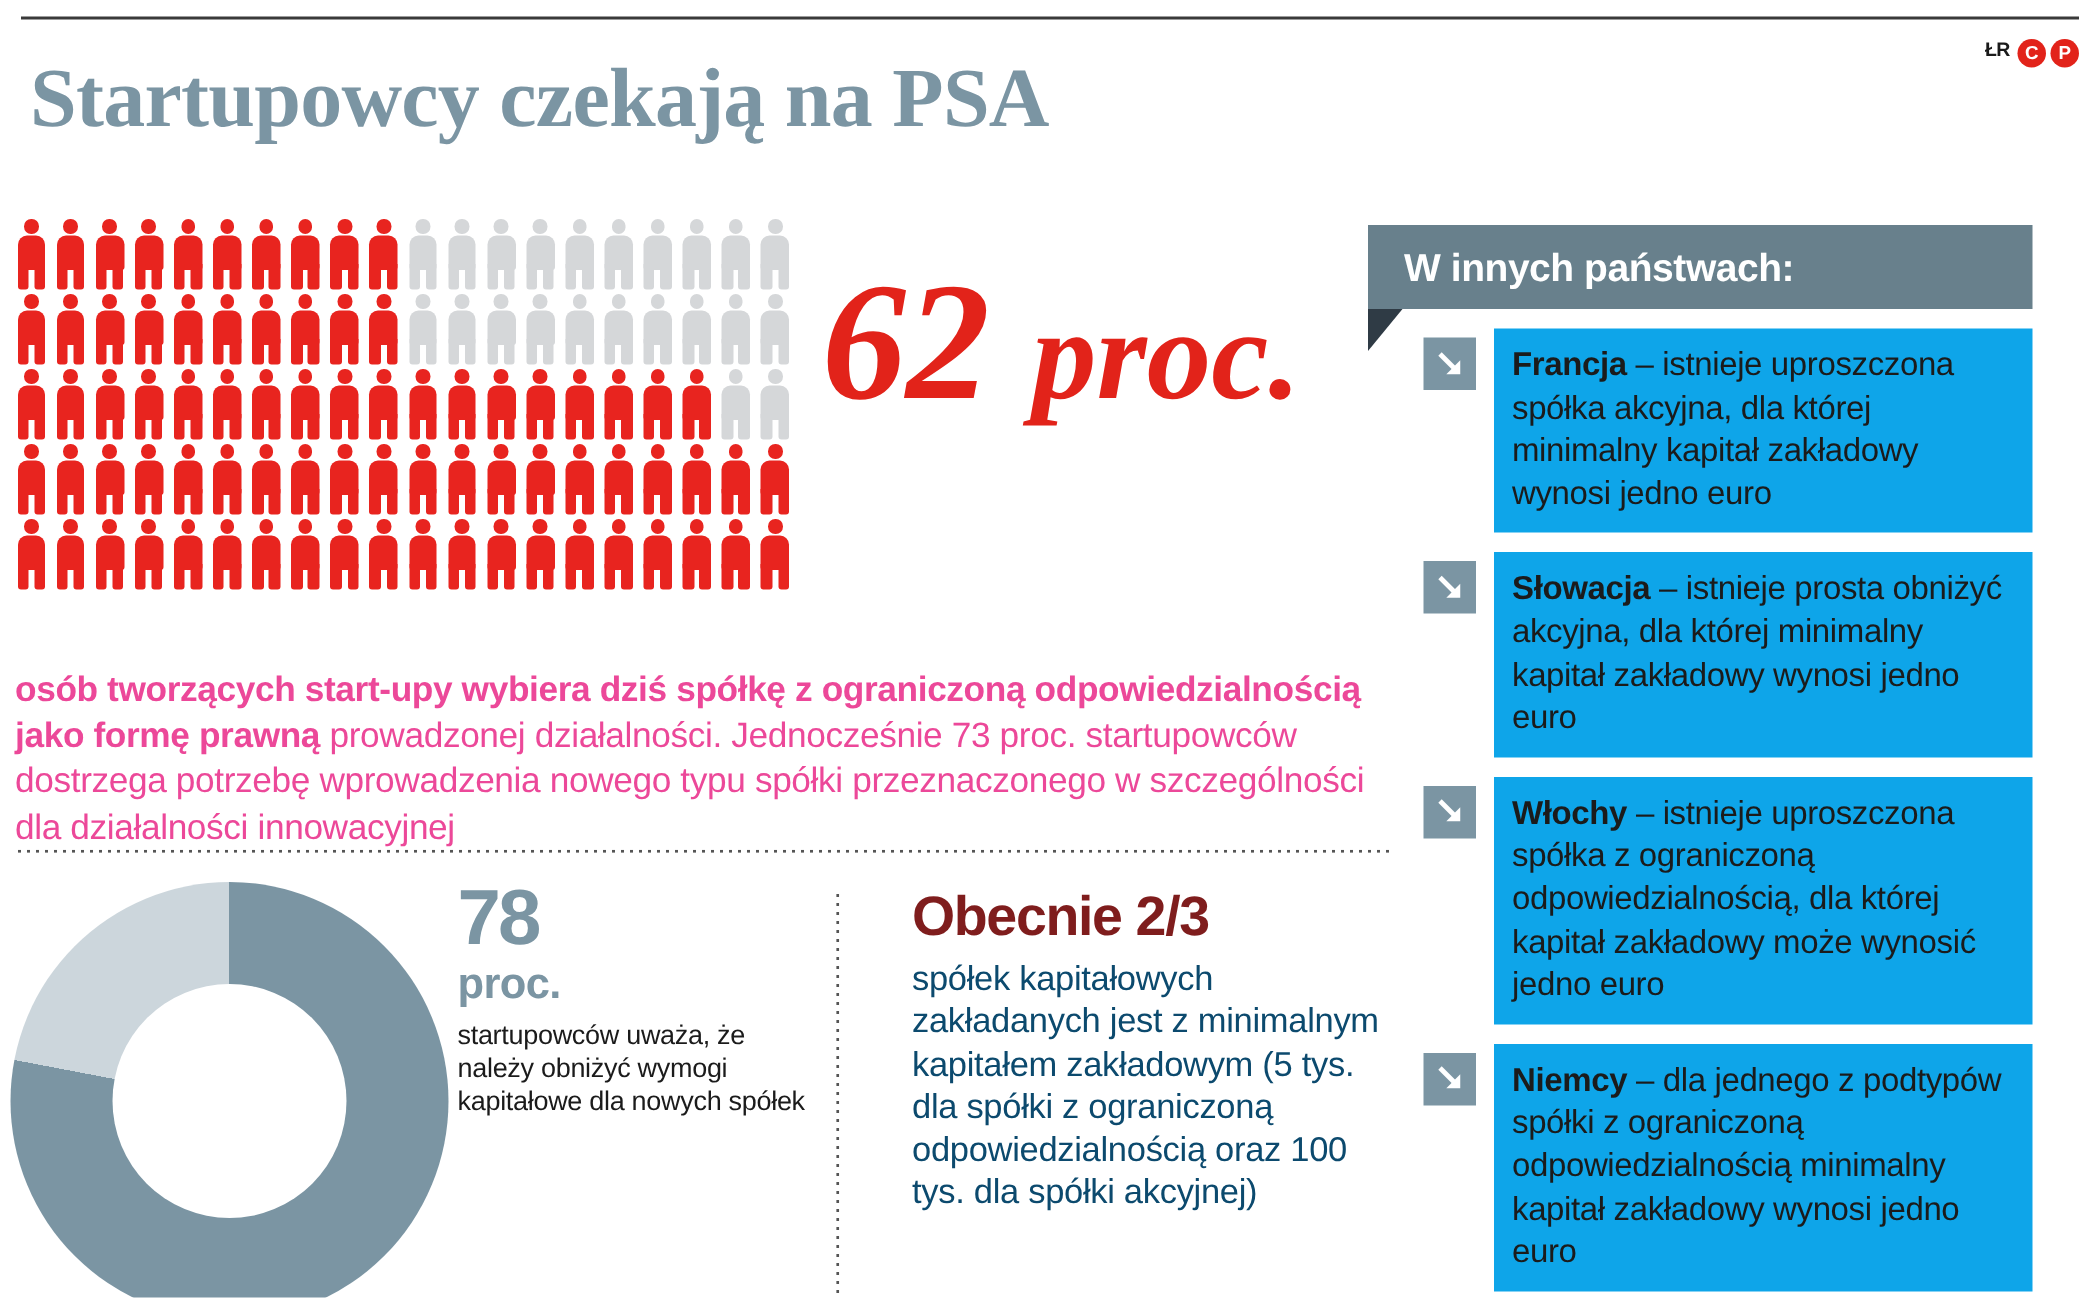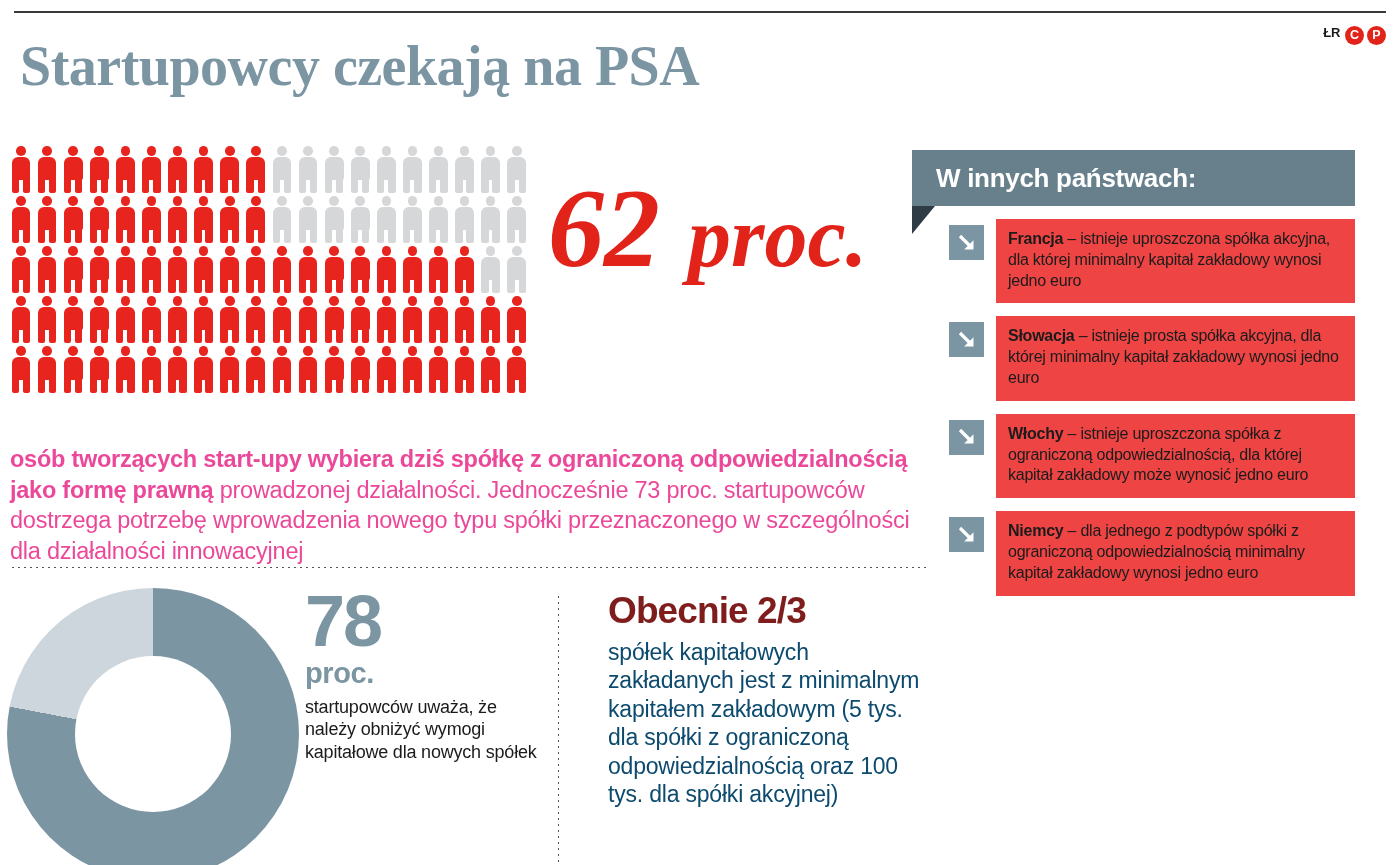--- a/index.html
+++ b/index.html
@@ -121,21 +121,21 @@
   }
   .donut-hole {
     position: absolute; left: 68px; top: 68px;
     width: 156px; height: 156px; border-radius: 50%;
     background: #fff;
   }
 
   
   .col-78 { position: absolute; left: 305px; top: 590px; width: 240px; }
   .num78 {
-    font-size: 72px; font-weight: bold; color: #7b95a3;
+    font-size: 52px; font-weight: bold; color: #7b95a3;
     line-height: 0.88; letter-spacing: -2px;
   }
   .proc78 {
     font-size: 29px; font-weight: bold; color: #7b95a3;
     line-height: 1.1; margin-top: 5px; letter-spacing: -0.4px;
   }
   .body78 {
     font-size: 18px; line-height: 1.23; color: #1b1b1b;
     margin-top: 6px; letter-spacing: -0.2px;
   }
@@ -179,23 +179,23 @@
   .sb-icon {
     flex: 0 0 auto;
     width: 35px; height: 35px;
     background: #7b95a3;
     margin: 6px 12px 0 37px;
     display: flex; align-items: center; justify-content: center;
   }
   .sb-icon svg { display: block; }
   .sb-text {
     flex: 1 1 auto;
-    background: #ef4444;
+    background: #0ea5e9;
     padding: 10px 8px 12px 12px;
-    font-size: 16px; line-height: 1.30;
+    font-size: 22px; line-height: 1.30;
     color: #1b1b1b; letter-spacing: -0.25px;
   }
   .sb-text b { font-weight: bold; }
 </style>
 </head>
 <body>
 
 <div id="page">
 
   <div class="top-rule"></div>
@@ -853,21 +853,21 @@
           </div>
           <div class="sb-text"><b>Francja</b><span> – istnieje uproszczona spółka akcyjna, dla której minimalny kapitał zakładowy wynosi jedno euro</span></div>
         </div>
         <div class="sb-item">
           <div class="sb-icon">
             <svg width="24" height="24" viewBox="0 0 24 24">
               <path d="M5 5 L17 17" stroke="#ffffff" stroke-width="3.2" fill="none"></path>
               <path d="M18.5 18.5 L9.2 18.5 L18.5 9.2 Z" fill="#ffffff"></path>
             </svg>
           </div>
-          <div class="sb-text"><b>Słowacja</b><span> – istnieje prosta spółka akcyjna, dla której minimalny kapitał zakładowy wynosi jedno euro</span></div>
+          <div class="sb-text"><b>Słowacja</b><span> – istnieje prosta obniżyć akcyjna, dla której minimalny kapitał zakładowy wynosi jedno euro</span></div>
         </div>
         <div class="sb-item">
           <div class="sb-icon">
             <svg width="24" height="24" viewBox="0 0 24 24">
               <path d="M5 5 L17 17" stroke="#ffffff" stroke-width="3.2" fill="none"></path>
               <path d="M18.5 18.5 L9.2 18.5 L18.5 9.2 Z" fill="#ffffff"></path>
             </svg>
           </div>
           <div class="sb-text"><b>Włochy</b><span> – istnieje uproszczona spółka z ograniczoną odpowiedzialnością, dla której kapitał zakładowy może wynosić jedno euro</span></div>
         </div>

